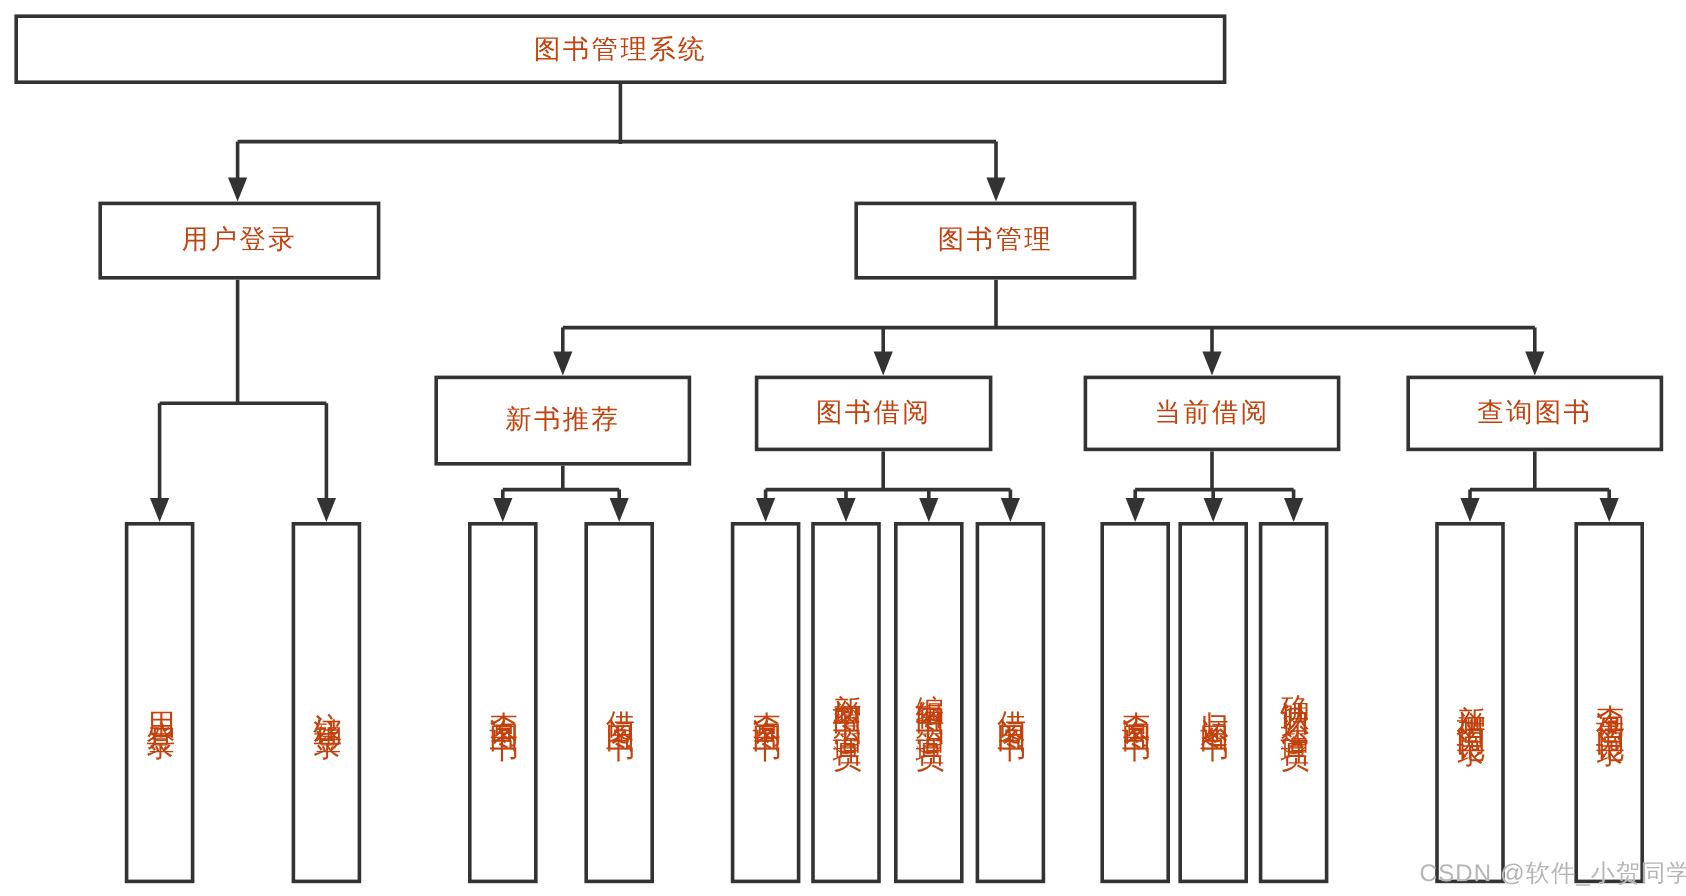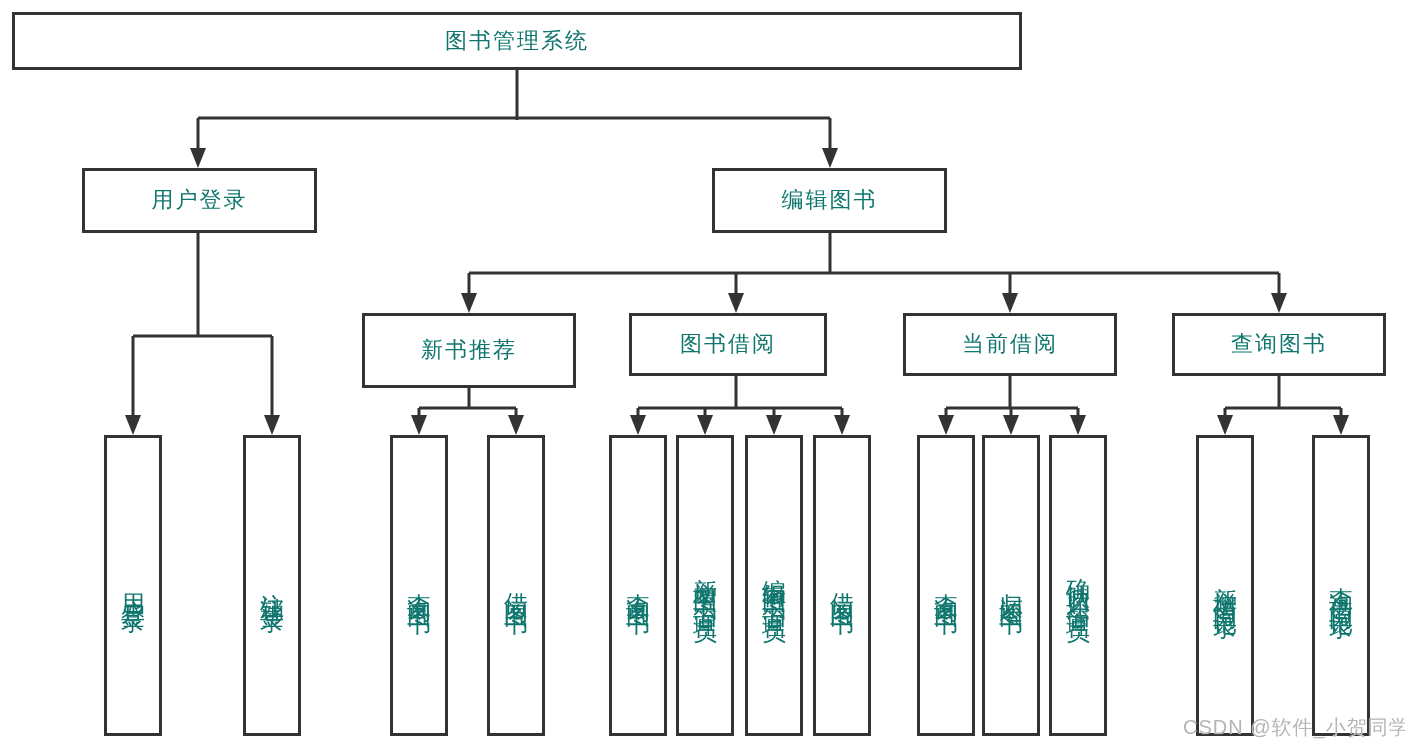--- a/index.html
+++ b/index.html
@@ -20,21 +20,21 @@
     left: 0; top: 0;
     width: 1405px;
     height: 747px;
     pointer-events: none;
   }
   .box {
     position: absolute;
     box-sizing: border-box;
     border: 3px solid #333333;
     background: #ffffff;
-    color: #0f766e;
+    color: #c2410c;
     display: flex;
     align-items: center;
     justify-content: center;
     font-size: 22px;
     letter-spacing: 2px;
     text-align: center;
     line-height: 1.2;
   }
   .leaf {
     writing-mode: vertical-rl;
@@ -114,21 +114,21 @@
       <path d="M1003 415 L1019 415 L1011 435 Z"></path>
       <path d="M1070 415 L1086 415 L1078 435 Z"></path>
       <path d="M1217 415 L1233 415 L1225 435 Z"></path>
       <path d="M1333 415 L1349 415 L1341 435 Z"></path>
     </g>
   </svg>
 
   <div class="box" style="left:12px; top:12px; width:1010px; height:58px;">图书管理系统</div>
 
   <div class="box" style="left:82px; top:168px; width:235px; height:65px;">用户登录</div>
-  <div class="box" style="left:712px; top:168px; width:235px; height:65px;">编辑图书</div>
+  <div class="box" style="left:712px; top:168px; width:235px; height:65px;">图书管理</div>
 
   <div class="box" style="left:362px; top:313px; width:214px; height:75px;">新书推荐</div>
   <div class="box" style="left:629px; top:313px; width:198px; height:63px;">图书借阅</div>
   <div class="box" style="left:903px; top:313px; width:214px; height:63px;">当前借阅</div>
   <div class="box" style="left:1172px; top:313px; width:214px; height:63px;">查询图书</div>
 
   <div class="box leaf" style="left:104px; top:435px; width:58px; height:301px;">用户登录</div>
   <div class="box leaf" style="left:243px; top:435px; width:58px; height:301px;">注销登录</div>
 
   <div class="box leaf" style="left:390px; top:435px; width:58px; height:301px;">查询图书</div>

